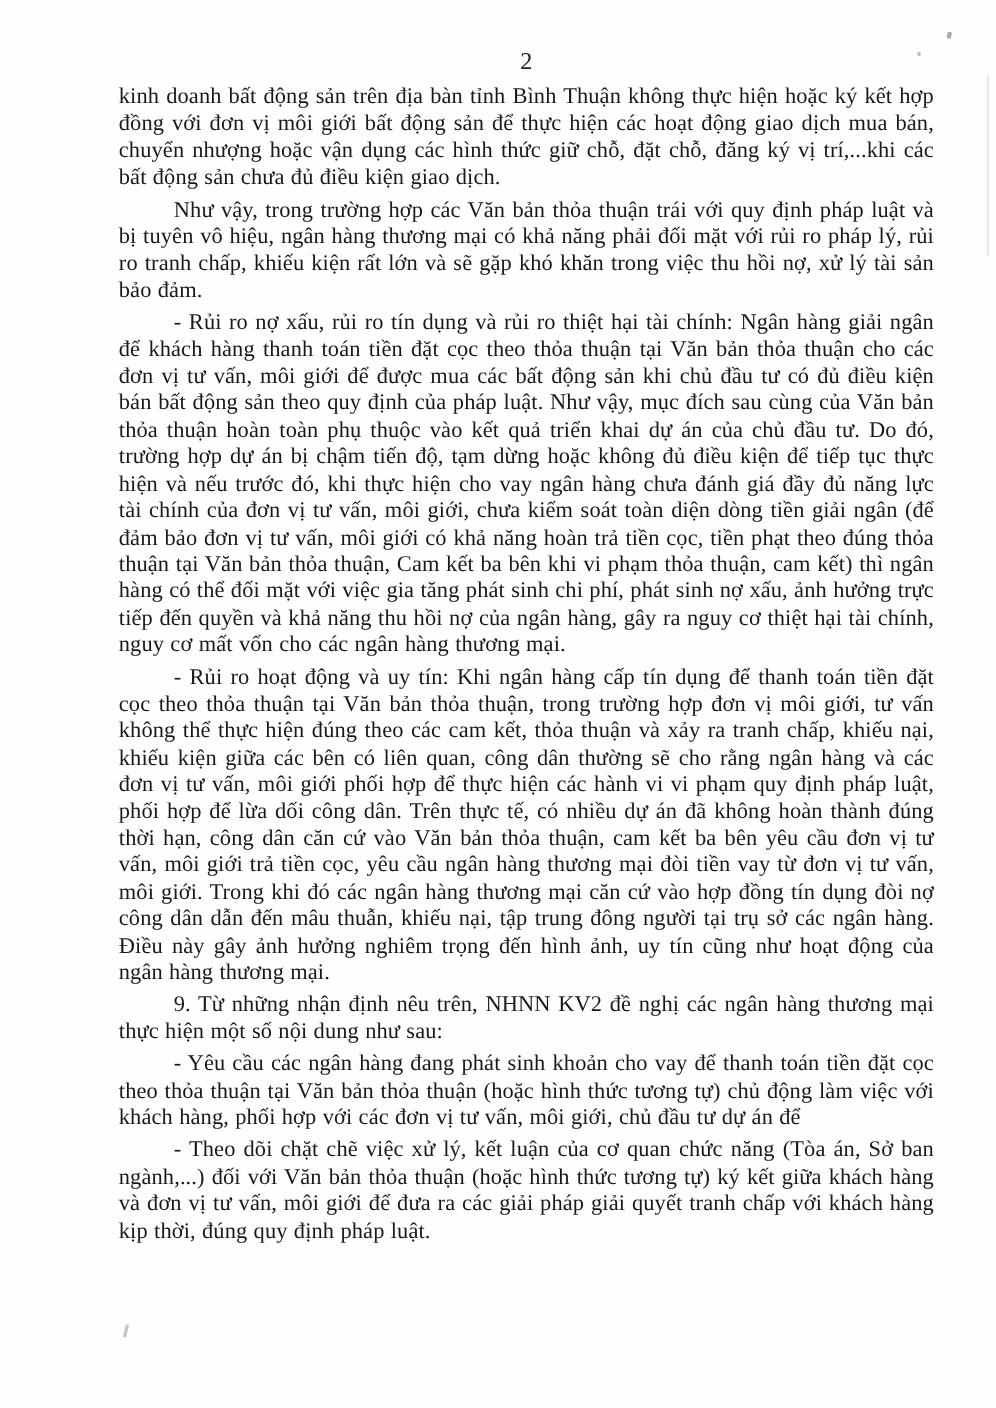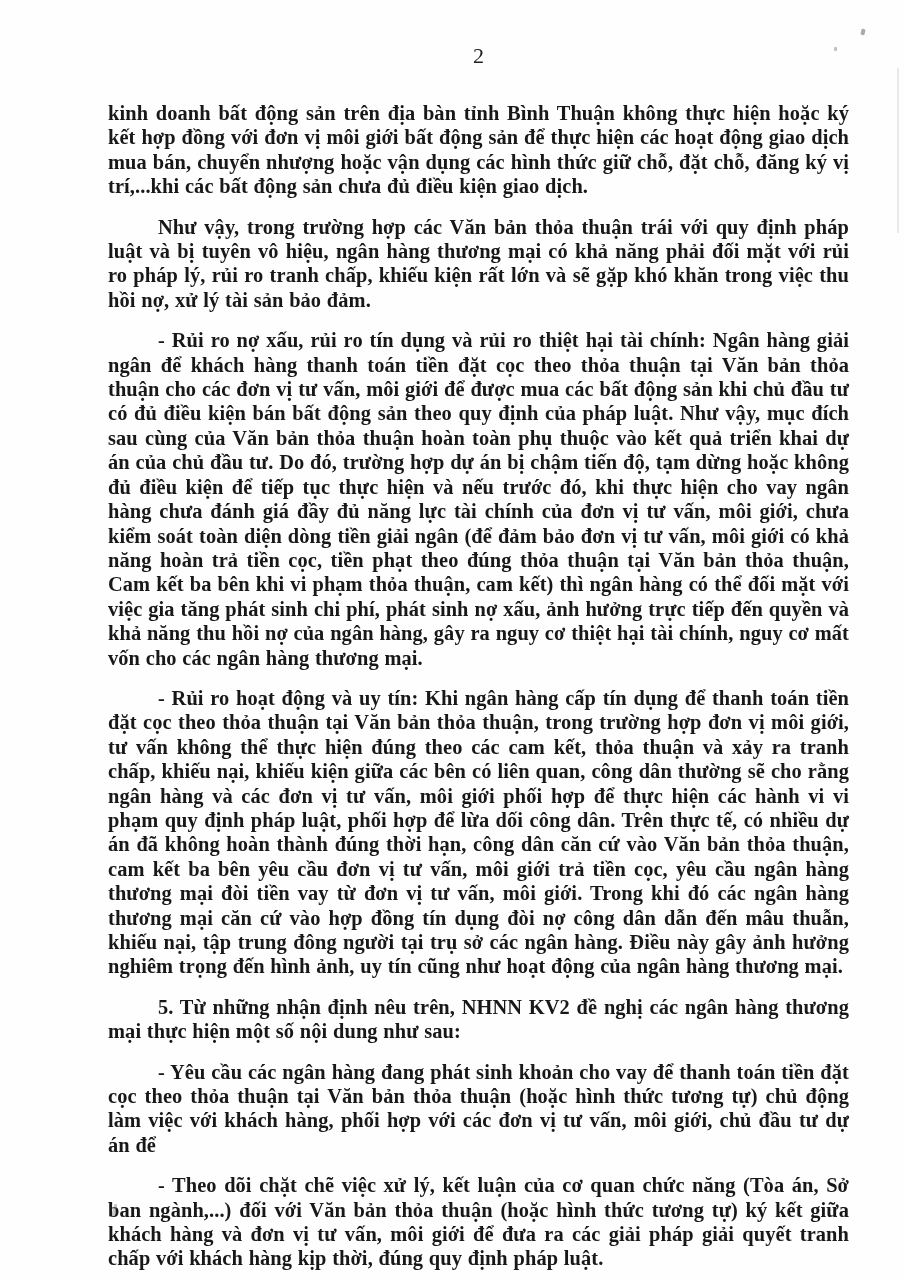--- a/index.html
+++ b/index.html
@@ -22,38 +22,37 @@
     top: 44px;
     left: 108px;
     width: 741px;
     text-align: center;
     font-size: 22px;
     line-height: 24px;
     color: #1d1d1d;
   }
   .content {
     position: absolute;
-    top: 101px;
+    top: 76px;
     left: 108px;
     width: 741px;
-    font-weight: bold;
   }
   .content p {
     margin: 0;
     padding: 0;
     font-size: 20.4px;
     line-height: 24.4px;
     text-align: justify;
     text-justify: inter-word;
     letter-spacing: 0.1px;
     word-spacing: 0.5px;
     color: #181818;
   }
   .content p + p {
-    margin-top: 16px;
+    margin-top: 5px;
   }
   .content p.indent {
     text-indent: 50px;
   }
   
   .speck {
     position: absolute;
     background: #8d8d8d;
     border-radius: 1px;
   }
@@ -75,21 +74,21 @@
 
 <div class="page">
 
   <div class="page-number">2</div>
 
   <div class="content">
     <p>kinh doanh bất động sản trên địa bàn tỉnh Bình Thuận không thực hiện hoặc ký kết hợp đồng với đơn vị môi giới bất động sản để thực hiện các hoạt động giao dịch mua bán, chuyển nhượng hoặc vận dụng các hình thức giữ chỗ, đặt chỗ, đăng ký vị trí,...khi các bất động sản chưa đủ điều kiện giao dịch.</p>
     <p class="indent">Như vậy, trong trường hợp các Văn bản thỏa thuận trái với quy định pháp luật và bị tuyên vô hiệu, ngân hàng thương mại có khả năng phải đối mặt với rủi ro pháp lý, rủi ro tranh chấp, khiếu kiện rất lớn và sẽ gặp khó khăn trong việc thu hồi nợ, xử lý tài sản bảo đảm.</p>
     <p class="indent">- Rủi ro nợ xấu, rủi ro tín dụng và rủi ro thiệt hại tài chính: Ngân hàng giải ngân để khách hàng thanh toán tiền đặt cọc theo thỏa thuận tại Văn bản thỏa thuận cho các đơn vị tư vấn, môi giới để được mua các bất động sản khi chủ đầu tư có đủ điều kiện bán bất động sản theo quy định của pháp luật. Như vậy, mục đích sau cùng của Văn bản thỏa thuận hoàn toàn phụ thuộc vào kết quả triển khai dự án của chủ đầu tư. Do đó, trường hợp dự án bị chậm tiến độ, tạm dừng hoặc không đủ điều kiện để tiếp tục thực hiện và nếu trước đó, khi thực hiện cho vay ngân hàng chưa đánh giá đầy đủ năng lực tài chính của đơn vị tư vấn, môi giới, chưa kiểm soát toàn diện dòng tiền giải ngân (để đảm bảo đơn vị tư vấn, môi giới có khả năng hoàn trả tiền cọc, tiền phạt theo đúng thỏa thuận tại Văn bản thỏa thuận, Cam kết ba bên khi vi phạm thỏa thuận, cam kết) thì ngân hàng có thể đối mặt với việc gia tăng phát sinh chi phí, phát sinh nợ xấu, ảnh hưởng trực tiếp đến quyền và khả năng thu hồi nợ của ngân hàng, gây ra nguy cơ thiệt hại tài chính, nguy cơ mất vốn cho các ngân hàng thương mại.</p>
     <p class="indent">- Rủi ro hoạt động và uy tín: Khi ngân hàng cấp tín dụng để thanh toán tiền đặt cọc theo thỏa thuận tại Văn bản thỏa thuận, trong trường hợp đơn vị môi giới, tư vấn không thể thực hiện đúng theo các cam kết, thỏa thuận và xảy ra tranh chấp, khiếu nại, khiếu kiện giữa các bên có liên quan, công dân thường sẽ cho rằng ngân hàng và các đơn vị tư vấn, môi giới phối hợp để thực hiện các hành vi vi phạm quy định pháp luật, phối hợp để lừa dối công dân. Trên thực tế, có nhiều dự án đã không hoàn thành đúng thời hạn, công dân căn cứ vào Văn bản thỏa thuận, cam kết ba bên yêu cầu đơn vị tư vấn, môi giới trả tiền cọc, yêu cầu ngân hàng thương mại đòi tiền vay từ đơn vị tư vấn, môi giới. Trong khi đó các ngân hàng thương mại căn cứ vào hợp đồng tín dụng đòi nợ công dân dẫn đến mâu thuẫn, khiếu nại, tập trung đông người tại trụ sở các ngân hàng. Điều này gây ảnh hưởng nghiêm trọng đến hình ảnh, uy tín cũng như hoạt động của ngân hàng thương mại.</p>
-    <p class="indent">5. Từ những nhận định nêu trên, NHNN KV2 đề nghị các ngân hàng thương mại thực hiện một số nội dung như sau:</p>
+    <p class="indent">9. Từ những nhận định nêu trên, NHNN KV2 đề nghị các ngân hàng thương mại thực hiện một số nội dung như sau:</p>
     <p class="indent">- Yêu cầu các ngân hàng đang phát sinh khoản cho vay để thanh toán tiền đặt cọc theo thỏa thuận tại Văn bản thỏa thuận (hoặc hình thức tương tự) chủ động làm việc với khách hàng, phối hợp với các đơn vị tư vấn, môi giới, chủ đầu tư dự án để</p>
     <p class="indent">- Theo dõi chặt chẽ việc xử lý, kết luận của cơ quan chức năng (Tòa án, Sở ban ngành,...) đối với Văn bản thỏa thuận (hoặc hình thức tương tự) ký kết giữa khách hàng và đơn vị tư vấn, môi giới để đưa ra các giải pháp giải quyết tranh chấp với khách hàng kịp thời, đúng quy định pháp luật.</p>
   </div>
 
   <span class="speck speck-a"></span>
   <span class="speck speck-b"></span>
   <span class="speck speck-c"></span>
   <span class="scan-line"></span>
 
 </div>

